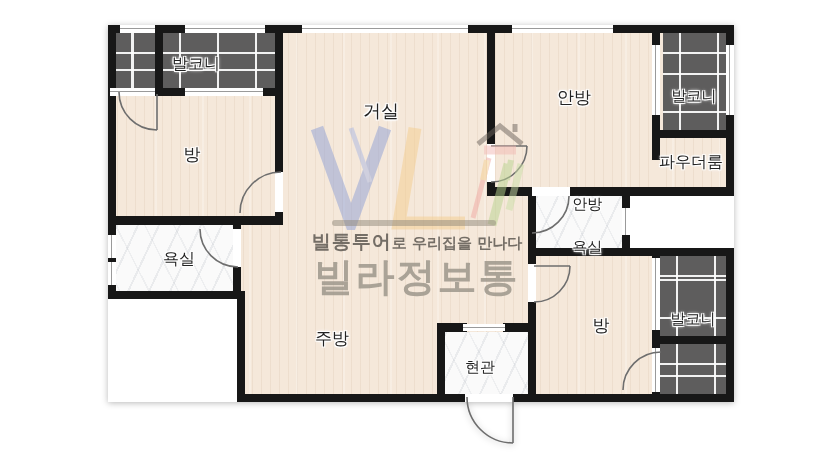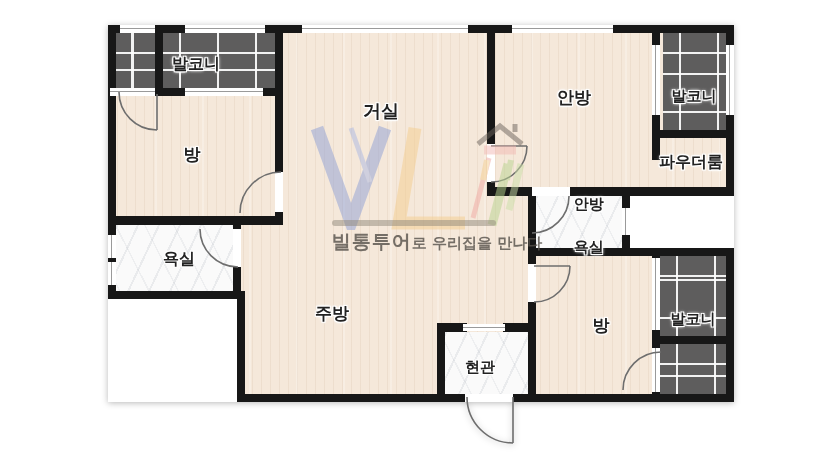--- a/index.html
+++ b/index.html
@@ -18,26 +18,26 @@
     #fafafa;}
   .tile{background-image:
     repeating-linear-gradient(90deg, rgba(255,255,255,.92) 0 2px, transparent 2px 38px),
     repeating-linear-gradient(0deg, rgba(255,255,255,.92) 0 2px, transparent 2px 38px);
     background-color:#5e5d5d;background-position:16px 21px;}
   .w{background:#171717;}
   .win-h{background:linear-gradient(to bottom,#fff 0 3px,#9a9a9a 3px 4.5px,#fff 4.5px);}
   .win-v{background:linear-gradient(to right,#fff 0 3px,#9a9a9a 3px 4.5px,#fff 4.5px);}
   .gapw{background:#fff;}
   .gapf{background:#f5e8da;}
-  .lbl{position:absolute;transform:translate(-50%,-50%);white-space:pre;color:#222;font-weight:bold;
+  .lbl{position:absolute;transform:translate(-50%,-50%);white-space:pre;color:#222;font-weight:normal;
        text-shadow:-1px -1px 0 #fff,1px -1px 0 #fff,-1px 1px 0 #fff,1px 1px 0 #fff,0 0 3px #fff,0 0 3px #fff,0 0 4px #fff;}
   svg.doors{position:absolute;left:0;top:0;pointer-events:none;}
   .wm{position:absolute;pointer-events:none;}
   .wm-tag{position:absolute;left:417px;top:242px;transform:translate(-50%,-50%);white-space:nowrap;
-          color:#55504a;opacity:.8;margin-left:20px;}
+          color:#55504a;opacity:.8;}
   .wm-tag b{font-size:19px;font-weight:800;letter-spacing:1px;}
   .wm-tag span{font-size:15px;font-weight:700;}
   .wm-brand{position:absolute;left:417px;top:277px;transform:translate(-50%,-50%);white-space:nowrap;
             font-size:39px;font-weight:800;color:#9e978c;opacity:.85;letter-spacing:2px;}
   .wm-bar{position:absolute;left:332px;top:220px;width:164px;height:6px;background:#8f8779;opacity:.5;border-radius:3px;}
 </style>
 </head>
 <body>
 
 <div class="stage">
@@ -121,21 +121,21 @@
     <div class="lbl" style="left:192px;top:154px;font-size:17px;">방</div>
     <div class="lbl" style="left:381px;top:111px;font-size:18px;">거실</div>
     <div class="lbl" style="left:574px;top:97px;font-size:17px;">안방</div>
     <div class="lbl" style="left:694px;top:96px;font-size:15px;">발코니</div>
     <div class="lbl" style="left:691px;top:162px;font-size:16px;">파우더룸</div>
     <div class="lbl" style="left:573px;top:226px;font-size:15px;line-height:1.45;text-align:center;">
       <span>안방</span><br>
       <span>욕실</span>
     </div>
     <div class="lbl" style="left:179px;top:259px;font-size:16px;">욕실</div>
-    <div class="lbl" style="left:332px;top:313px;font-size:17px;">주방</div>
+    <div class="lbl" style="left:332px;top:338px;font-size:17px;">주방</div>
     <div class="lbl" style="left:480px;top:367px;font-size:15px;">현관</div>
     <div class="lbl" style="left:601px;top:325px;font-size:17px;">방</div>
     <div class="lbl" style="left:693px;top:319px;font-size:15px;">발코니</div>
   </div>
 
   <div class="wm" style="left:0;top:0;width:840px;height:472px;">
     <svg style="position:absolute;left:303px;top:120px;opacity:.5;" width="226" height="110" viewBox="0 0 226 110" fill="none">
       <path d="M14,8 L48,102 L82,8" stroke="#8ea0d6" stroke-width="13"></path>
       <path d="M48,8 L67,62" stroke="#aab8e2" stroke-width="5"></path>
       <path d="M112,8 L96,103 L162,103" stroke="#f4cd8e" stroke-width="13"></path>
@@ -143,14 +143,15 @@
       <path d="M205,44 L189,105" stroke="#b9d48f" stroke-width="9"></path>
       <path d="M218,44 L206,90" stroke="#cbdfa8" stroke-width="7"></path>
       <path d="M175,24 L197,6 L219,24" stroke="#6b635b" stroke-width="5"></path>
       <path d="M212,12 L212,4" stroke="#6b635b" stroke-width="5"></path>
       <path d="M181,30 L213,30" stroke="#f2b9b4" stroke-width="9"></path>
       <path d="M184,40 L180,60" stroke="#f4cd8e" stroke-width="6"></path>
       <path d="M208,40 L204,60" stroke="#b9d48f" stroke-width="6"></path>
     </svg>
     <div class="wm-bar"></div>
     <div class="wm-tag"><b>빌통투어</b><span>로 우리집을 만나다</span></div>
+    <div class="wm-brand">빌라정보통</div>
   </div>
 </div>
 
 </body></html>

